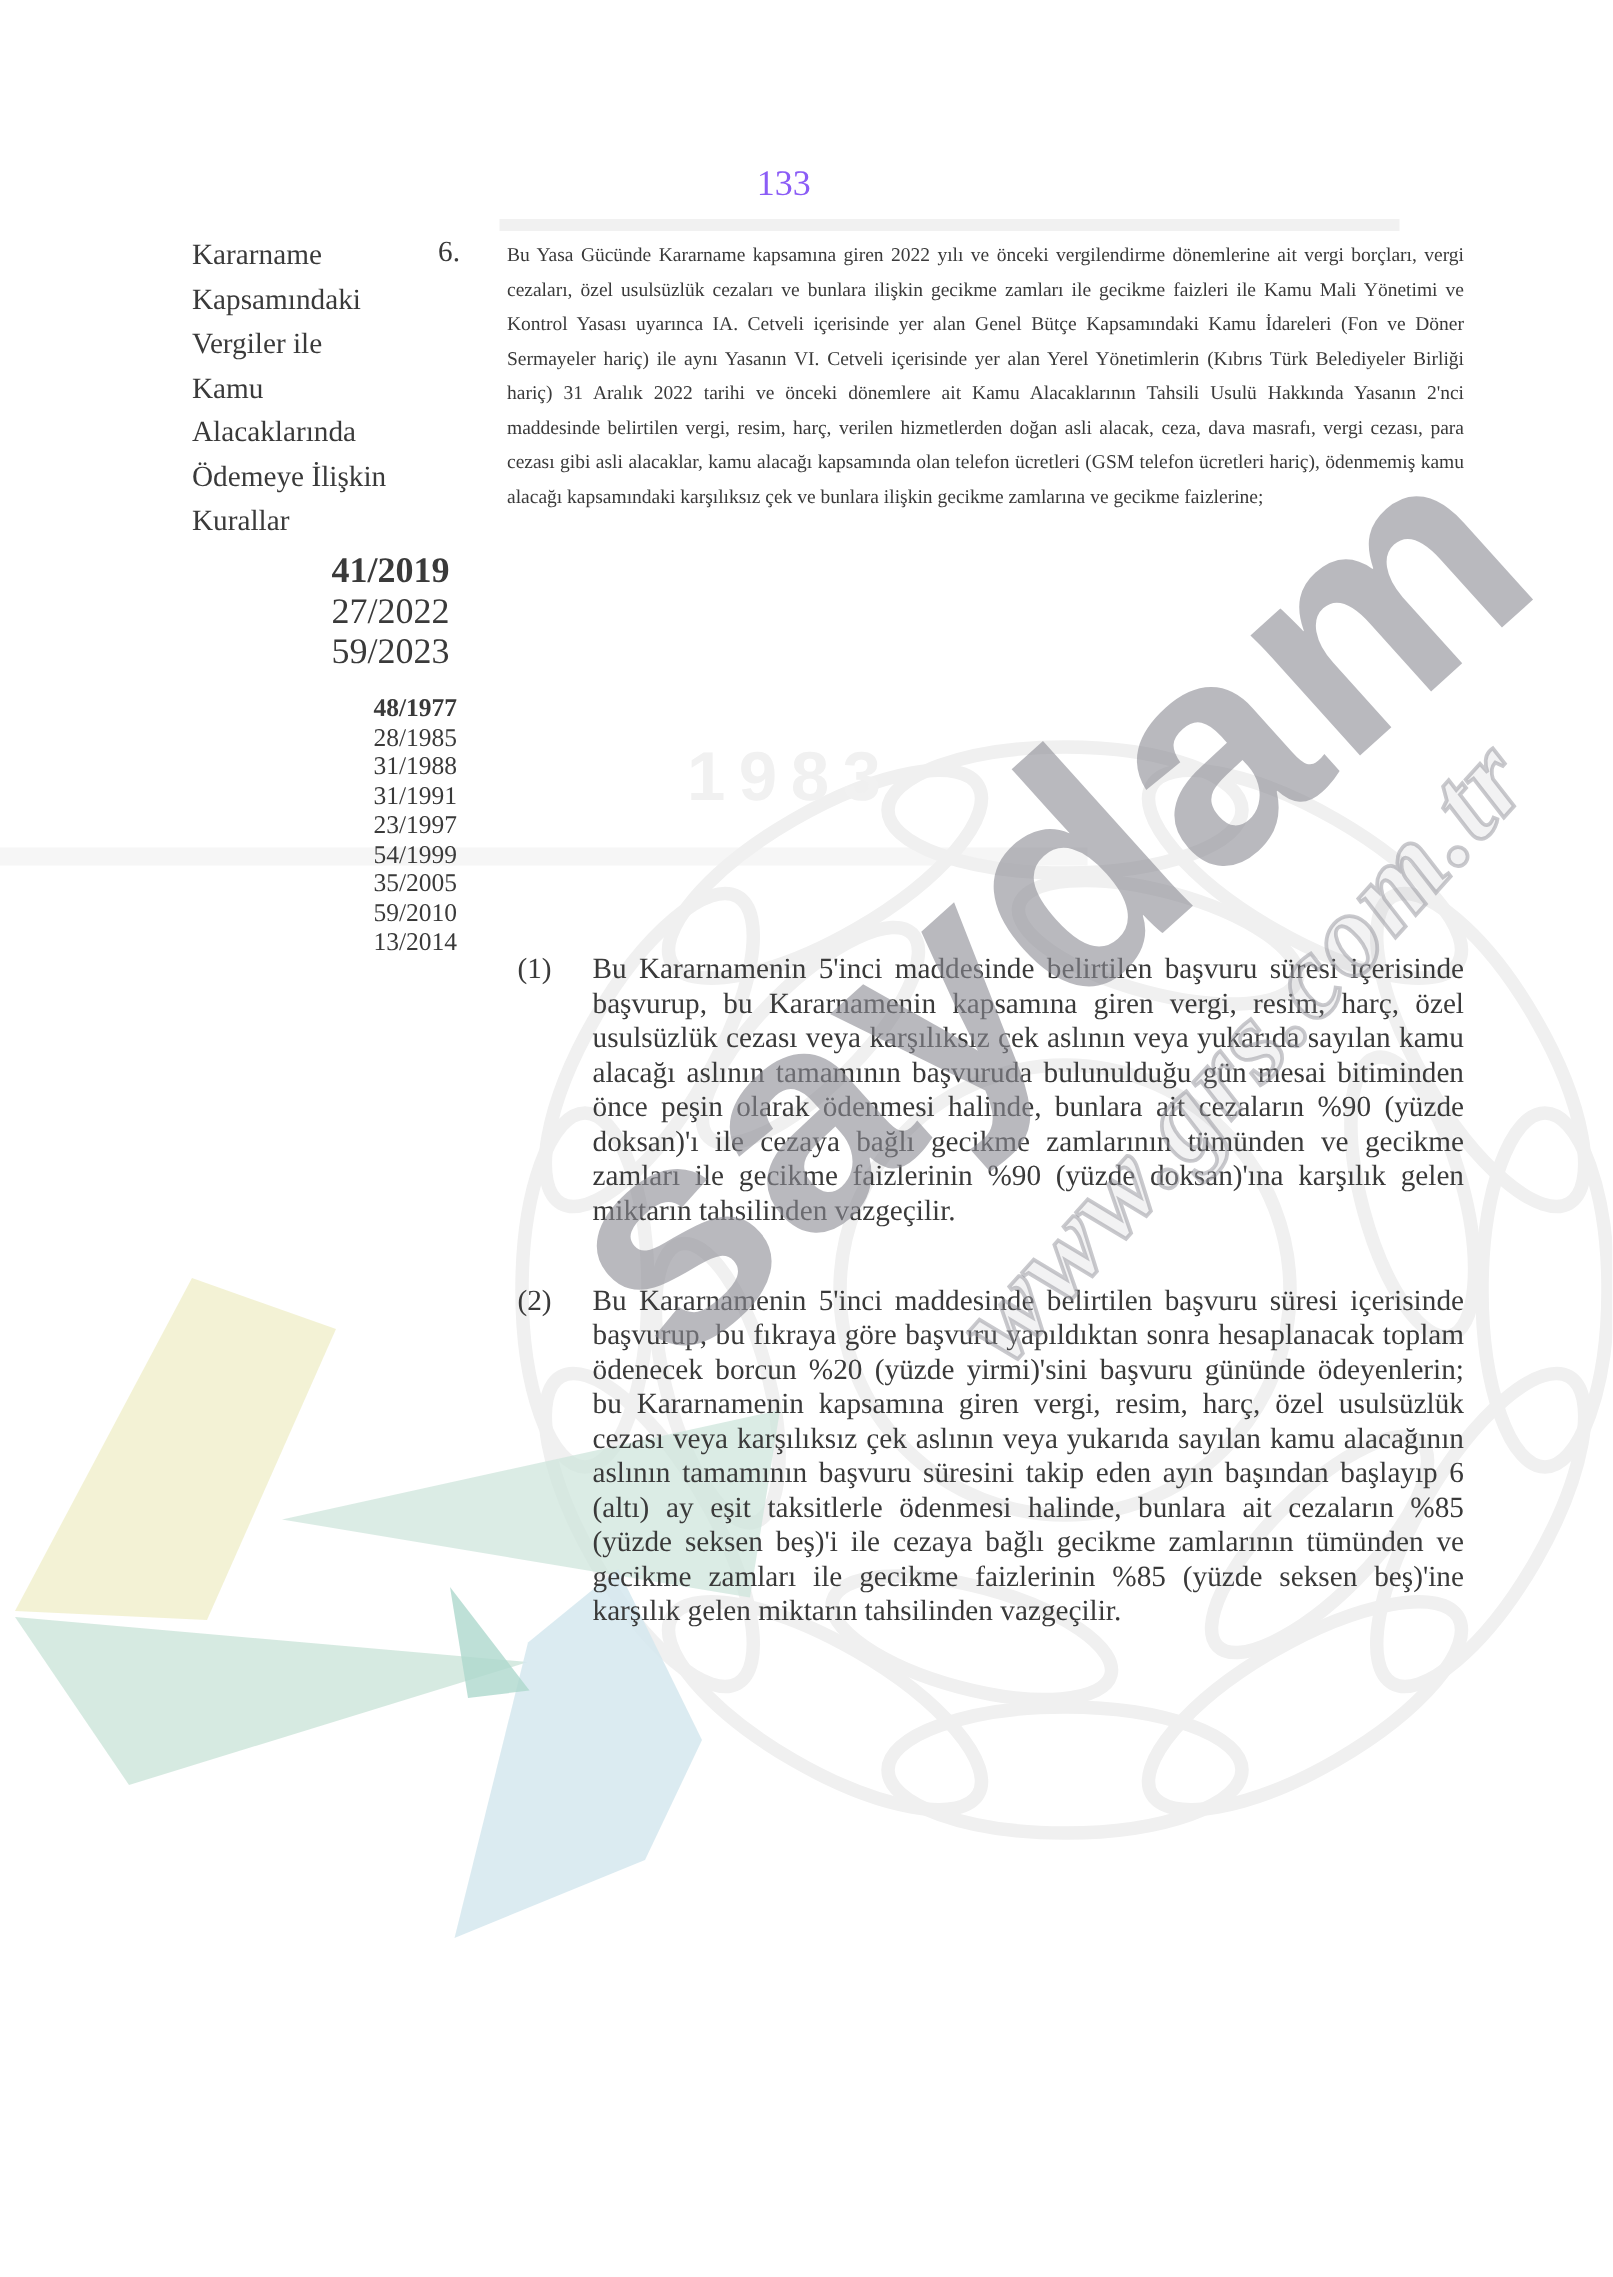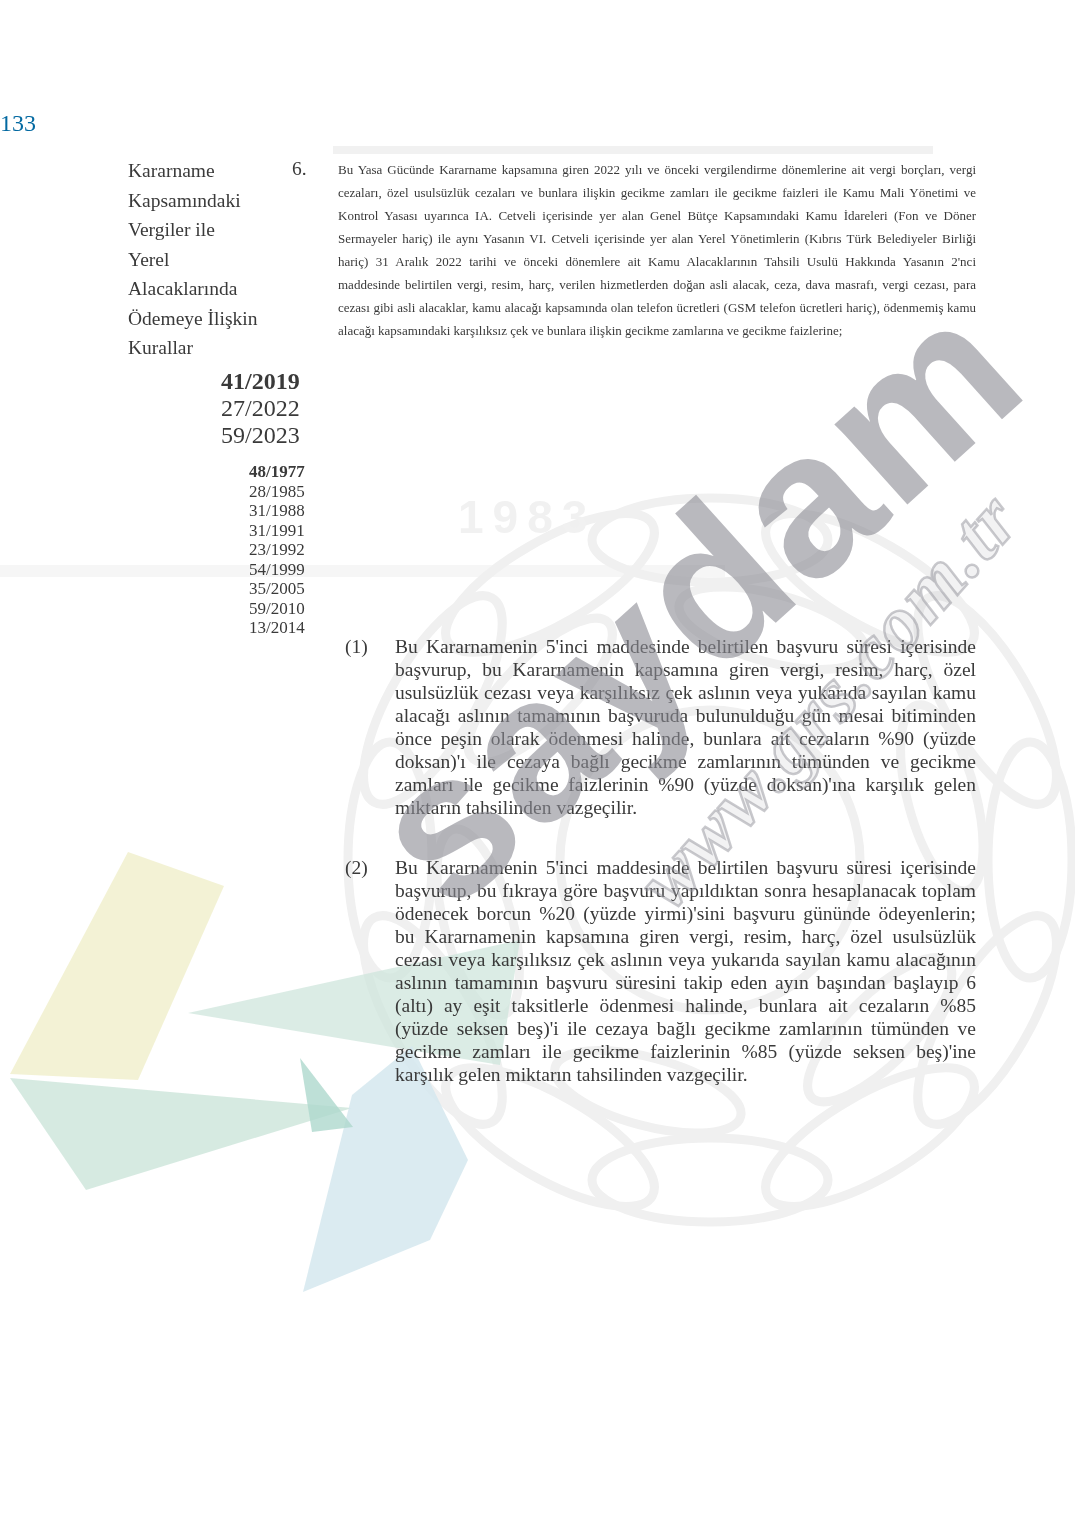--- a/index.html
+++ b/index.html
@@ -15,22 +15,22 @@
   .wreath-svg{position:absolute;left:290px;top:430px;}
   .shapes-svg{position:absolute;left:0;top:0;}
   .wm-year{
     position:absolute;left:458px;top:490px;
     font-family:"Liberation Sans", sans-serif;font-weight:bold;
     font-size:46px;letter-spacing:9px;color:#f1f1f1;
   }
   
   .content{position:absolute;inset:0;z-index:1;}
   .page-number{
-    position:absolute;top:110px;left:0;width:1045px;text-align:left;
-    font-size:24px;color:#0369a1;
+    position:absolute;top:110px;left:0;width:1045px;text-align:center;
+    font-size:24px;color:#8b5cf6;
   }
   .margin-title{
     position:absolute;left:128px;top:156px;width:180px;
     font-size:19.5px;line-height:29.5px;
   }
   .law-group{position:absolute;left:221px;}
   .law-group-1{top:368px;font-size:24px;line-height:27px;}
   .law-group-2{top:462px;font-size:17px;line-height:19.5px;margin-left:28px;}
   .law-ref.bold{font-weight:bold;}
   .item-number{position:absolute;left:292px;top:158px;font-size:19.5px;}
@@ -108,38 +108,38 @@
     <div class="wm-year">1983</div>
   </div>
 
   <div class="content">
     <div class="page-number">133</div>
 
     <div class="margin-title">
       <div>Kararname</div>
       <div>Kapsamındaki</div>
       <div>Vergiler ile</div>
-      <div>Yerel</div>
+      <div>Kamu</div>
       <div>Alacaklarında</div>
       <div>Ödemeye İlişkin</div>
       <div>Kurallar</div>
     </div>
 
     <div class="law-group law-group-1">
       <div class="law-ref bold">41/2019</div>
       <div class="law-ref">27/2022</div>
       <div class="law-ref">59/2023</div>
     </div>
 
     <div class="law-group law-group-2">
       <div class="law-ref bold">48/1977</div>
       <div class="law-ref">28/1985</div>
       <div class="law-ref">31/1988</div>
       <div class="law-ref">31/1991</div>
-      <div class="law-ref">23/1992</div>
+      <div class="law-ref">23/1997</div>
       <div class="law-ref">54/1999</div>
       <div class="law-ref">35/2005</div>
       <div class="law-ref">59/2010</div>
       <div class="law-ref">13/2014</div>
     </div>
 
     <div class="item-number">6.</div>
     <div class="item-text">Bu Yasa Gücünde Kararname kapsamına giren 2022 yılı ve önceki vergilendirme dönemlerine ait vergi borçları, vergi cezaları, özel usulsüzlük cezaları ve bunlara ilişkin gecikme zamları ile gecikme faizleri ile Kamu Mali Yönetimi ve Kontrol Yasası uyarınca IA. Cetveli içerisinde yer alan Genel Bütçe Kapsamındaki Kamu İdareleri (Fon ve Döner Sermayeler hariç) ile aynı Yasanın VI. Cetveli içerisinde yer alan Yerel Yönetimlerin (Kıbrıs Türk Belediyeler Birliği hariç) 31 Aralık 2022 tarihi ve önceki dönemlere ait Kamu Alacaklarının Tahsili Usulü Hakkında Yasanın 2'nci maddesinde belirtilen vergi, resim, harç, verilen hizmetlerden doğan asli alacak, ceza, dava masrafı, vergi cezası, para cezası gibi asli alacaklar, kamu alacağı kapsamında olan telefon ücretleri (GSM telefon ücretleri hariç), ödenmemiş kamu alacağı kapsamındaki karşılıksız çek ve bunlara ilişkin gecikme zamlarına ve gecikme faizlerine;</div>
 
     <div class="subitem subitem-1">

